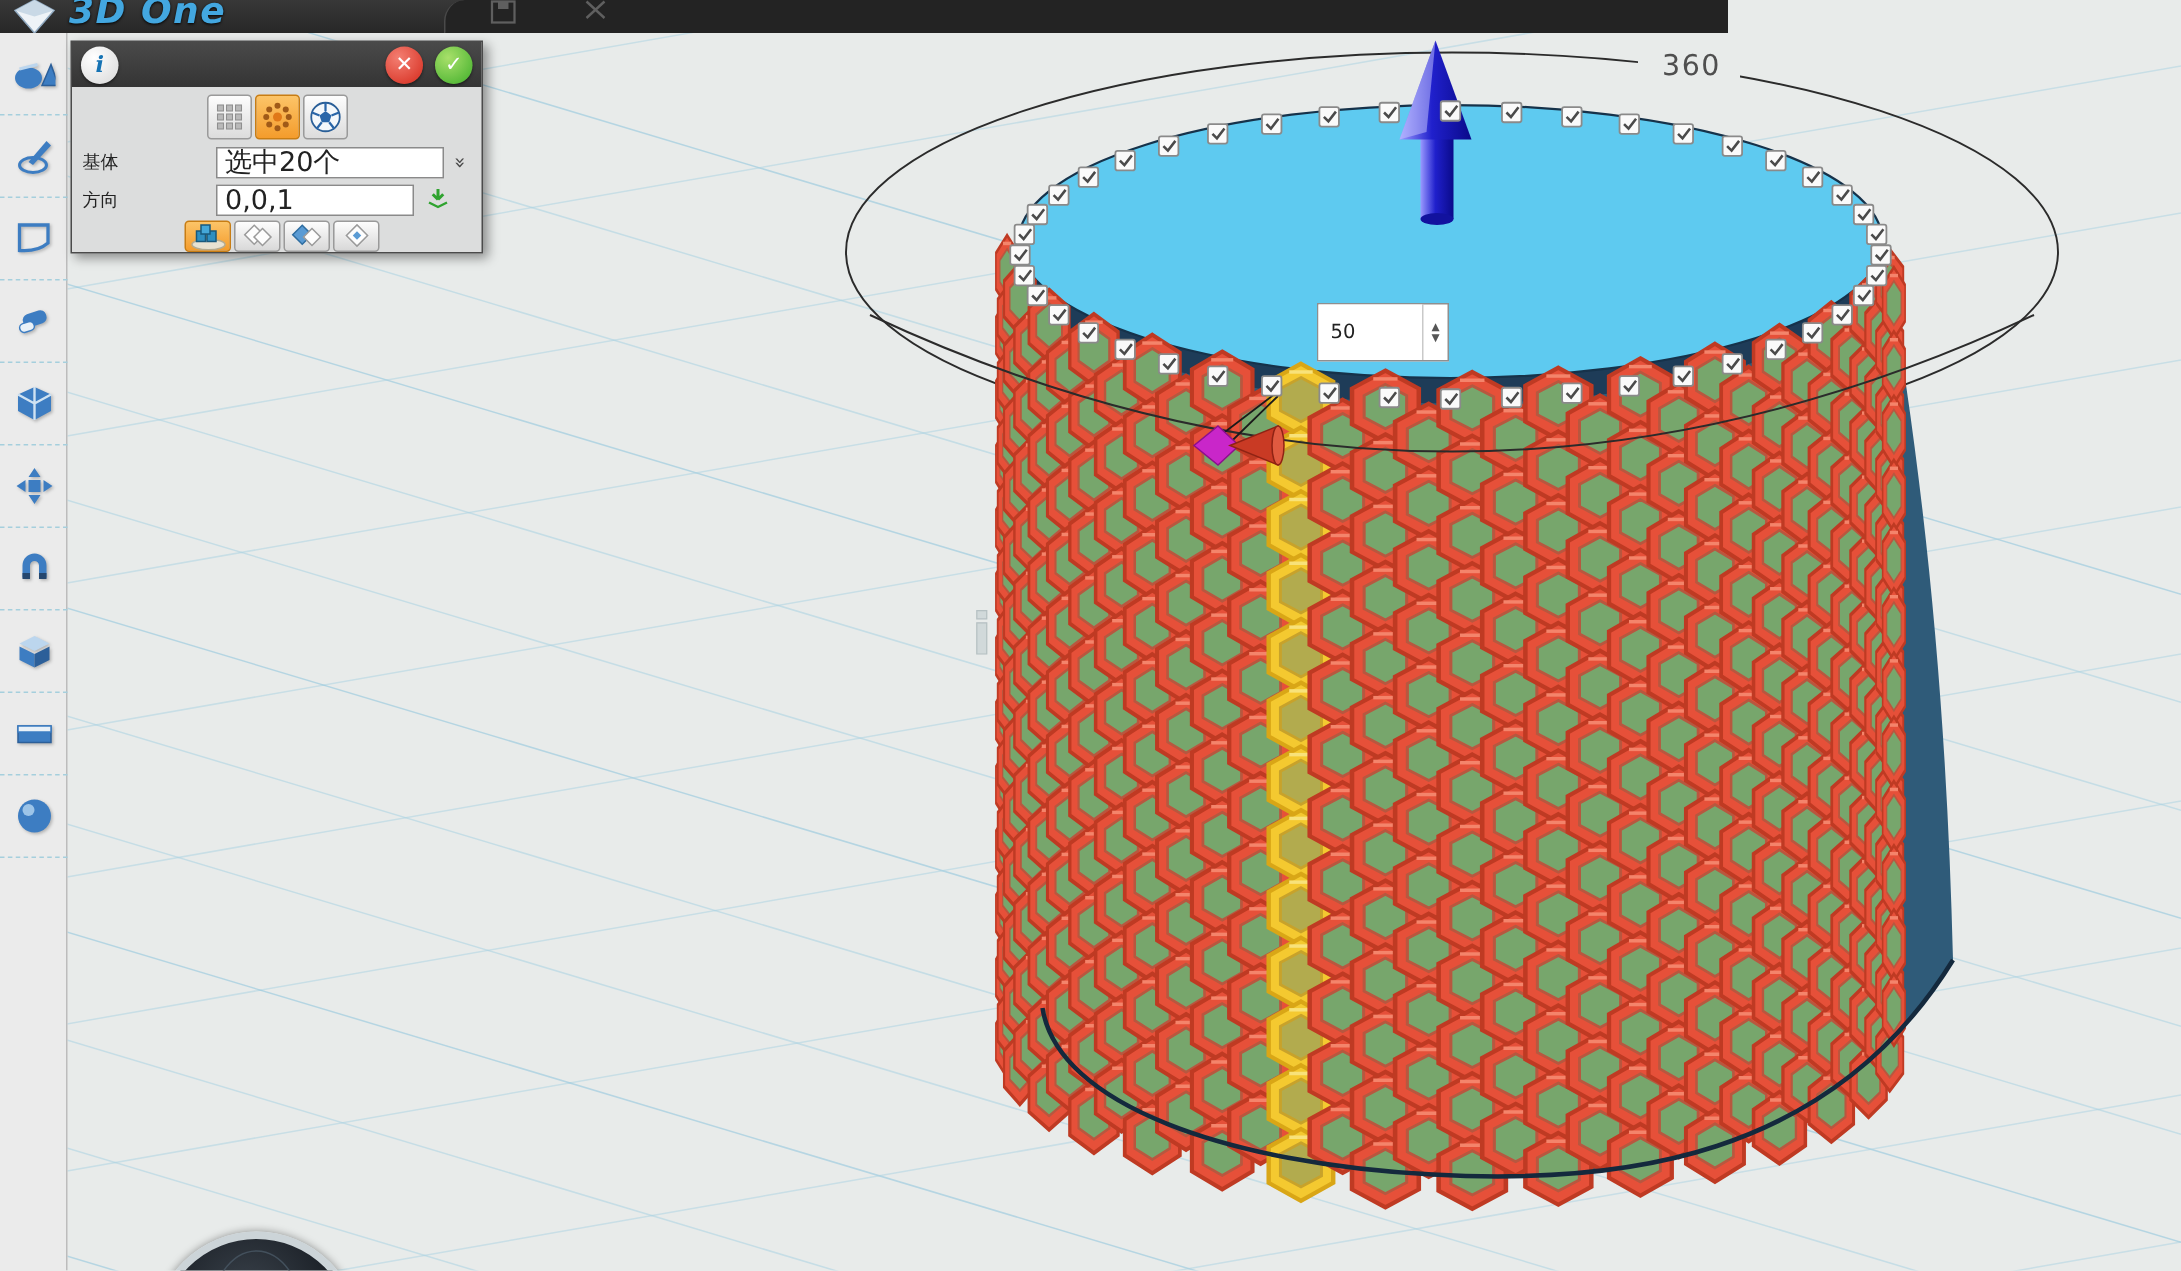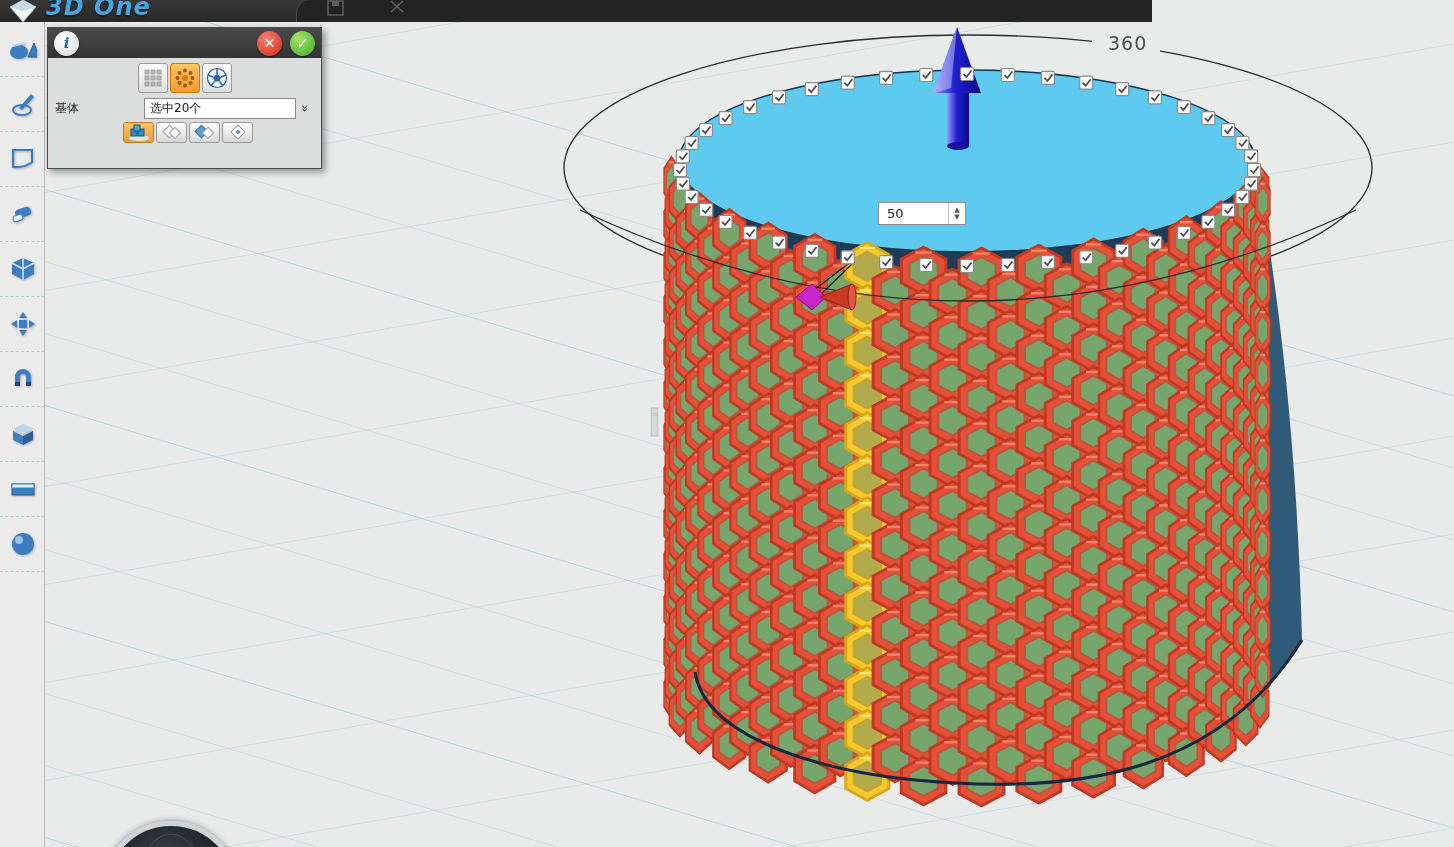--- a/index.html
+++ b/index.html
@@ -41,35 +41,35 @@
   .spacer { flex:1; }
   .dlg-body { padding:3px 4px 0 4px; }
   .tab-row { display:flex; justify-content:center; gap:2px; margin:2px 0 4px 0; }
   .tab-btn { width:30px; height:30px; border:1px solid #9a9a9a; border-radius:3px;
     background:linear-gradient(#fdfdfd,#dcdcdc); display:flex; align-items:center;
     justify-content:center; cursor:pointer; }
   .tab-btn.active { background:linear-gradient(#fcc468,#f49c2c); border-color:#c87d14; }
   .field-row { display:flex; align-items:center; margin:3px 0; height:22px; }
   .field-label { width:34px; padding-left:3px; color:#222;font-family:Liberation Mono, monospace; }
   .field-input { height:21px; border:1px solid #8a8a8a; background:#fff; padding:0 5px;
-    font-size:12px; font-family:"DejaVu Sans",sans-serif; color:#222; }
+    font-size:18px; font-family:"DejaVu Sans",sans-serif; color:#222; }
   .base-input { width:152px; margin-left:58px; }
   .dir-input { width:132px; margin-left:58px; }
   .dbl-chevron { margin-left:6px; color:#4a4a4a; font-size:13px; line-height:9px;
     cursor:pointer; text-align:center; }
   .pick-ico { margin-left:8px; cursor:pointer; }
   .opt-row { display:flex; gap:2px; margin-top:3px; margin-left:71px; }
   .opt-btn { width:31px; height:21px; border:1px solid #9a9a9a; border-radius:3px;
     background:linear-gradient(#fdfdfd,#d8d8d8); display:flex; align-items:center;
     justify-content:center; cursor:pointer; overflow:hidden; }
   .opt-btn.active { background:linear-gradient(#fcc468,#f49c2c); border-color:#c87d14; }
 
   
   #scene { position:absolute; left:0; top:0; width:1454px; height:847px; z-index:1; }
-  .spinner { position:absolute; left:878px; top:202px; width:88px; height:23px;
+  .spinner { position:absolute; left:878px; top:202px; width:88px; height:39px;
     background:#fff; border:1px solid #8f8f8f; display:flex; z-index:20; }
   .spinner input { flex:1; border:0; outline:none; font-size:13px; padding-left:8px;
     font-family:"DejaVu Sans",sans-serif; color:#222; width:60px; }
   .spin-arrows { width:17px; border-left:1px solid #c9c9c9; display:flex; flex-direction:column;
     align-items:center; justify-content:center; color:#555; font-size:7px; line-height:7px;
     cursor:pointer; }
 
   .navball { position:absolute; left:102px; top:821px; width:138px; height:138px;
     border-radius:50%; border:5px solid #ccd4d8; z-index:25;
     background:radial-gradient(circle at 45% 30%, #3b434c, #10141a 70%);
@@ -743,20 +743,28 @@
           <polygon points="11,7 15,10 13.5,14.5 8.5,14.5 7,10" fill="#2a66a8"></polygon>
           <path d="M11 7 L11 1.5 M15 10 L20 8 M13.5 14.5 L17 19 M8.5 14.5 L5 19 M7 10 L2 8" stroke="#2a66a8" stroke-width="1.5" fill="none"></path>
         </svg>
       </div>
     </div>
     <div class="field-row">
       <span class="field-label">基体</span>
       <input class="field-input base-input" value="选中20个" style="">
       <span class="dbl-chevron" style="transform:rotate(90deg)">»</span>
     </div>
+    <div class="field-row">
+      <span class="field-label">方向</span>
+      <input class="field-input dir-input" value="0,0,1" style="">
+      <svg class="pick-ico" width="16" height="16">
+        <path d="M8 1 V8 M8 8 L4.5 4.5 M8 8 L11.5 4.5" stroke="#2fa32f" stroke-width="2" fill="none"></path>
+        <path d="M2 10 L8 13 L14 10" stroke="#2fa32f" stroke-width="1.6" fill="none"></path>
+      </svg>
+    </div>
     <div class="opt-row">
       <div class="opt-btn active">
         <svg width="26" height="18">
           <ellipse cx="13" cy="14" rx="11" ry="3.5" fill="#e8e2d2" stroke="#b5ab90"></ellipse>
           <rect x="5" y="5" width="6" height="7" fill="#2f8fc0" stroke="#19597c"></rect>
           <rect x="12" y="5" width="6" height="7" fill="#2f8fc0" stroke="#19597c"></rect>
           <rect x="8" y="1" width="6" height="6" fill="#45a8d8" stroke="#19597c"></rect>
         </svg>
       </div>
       <div class="opt-btn">

